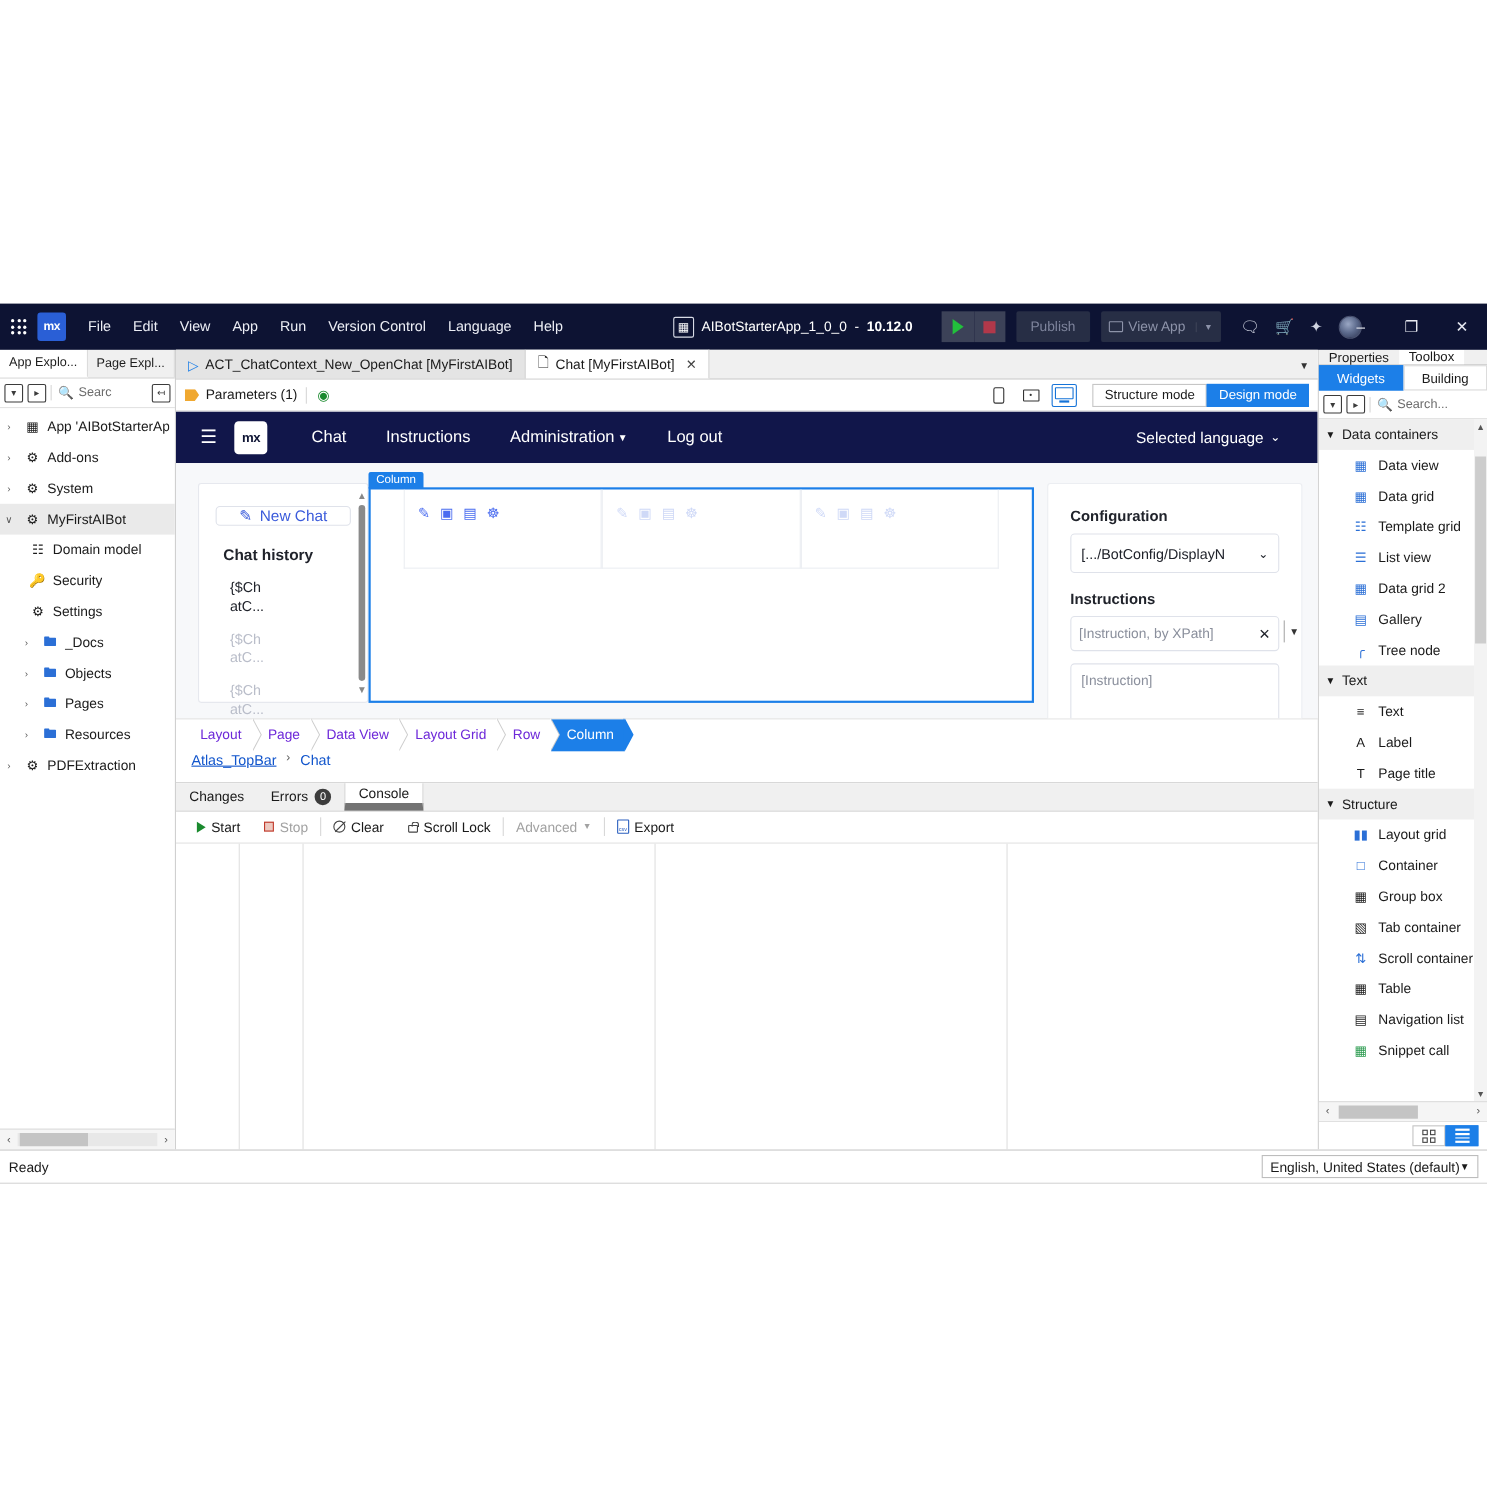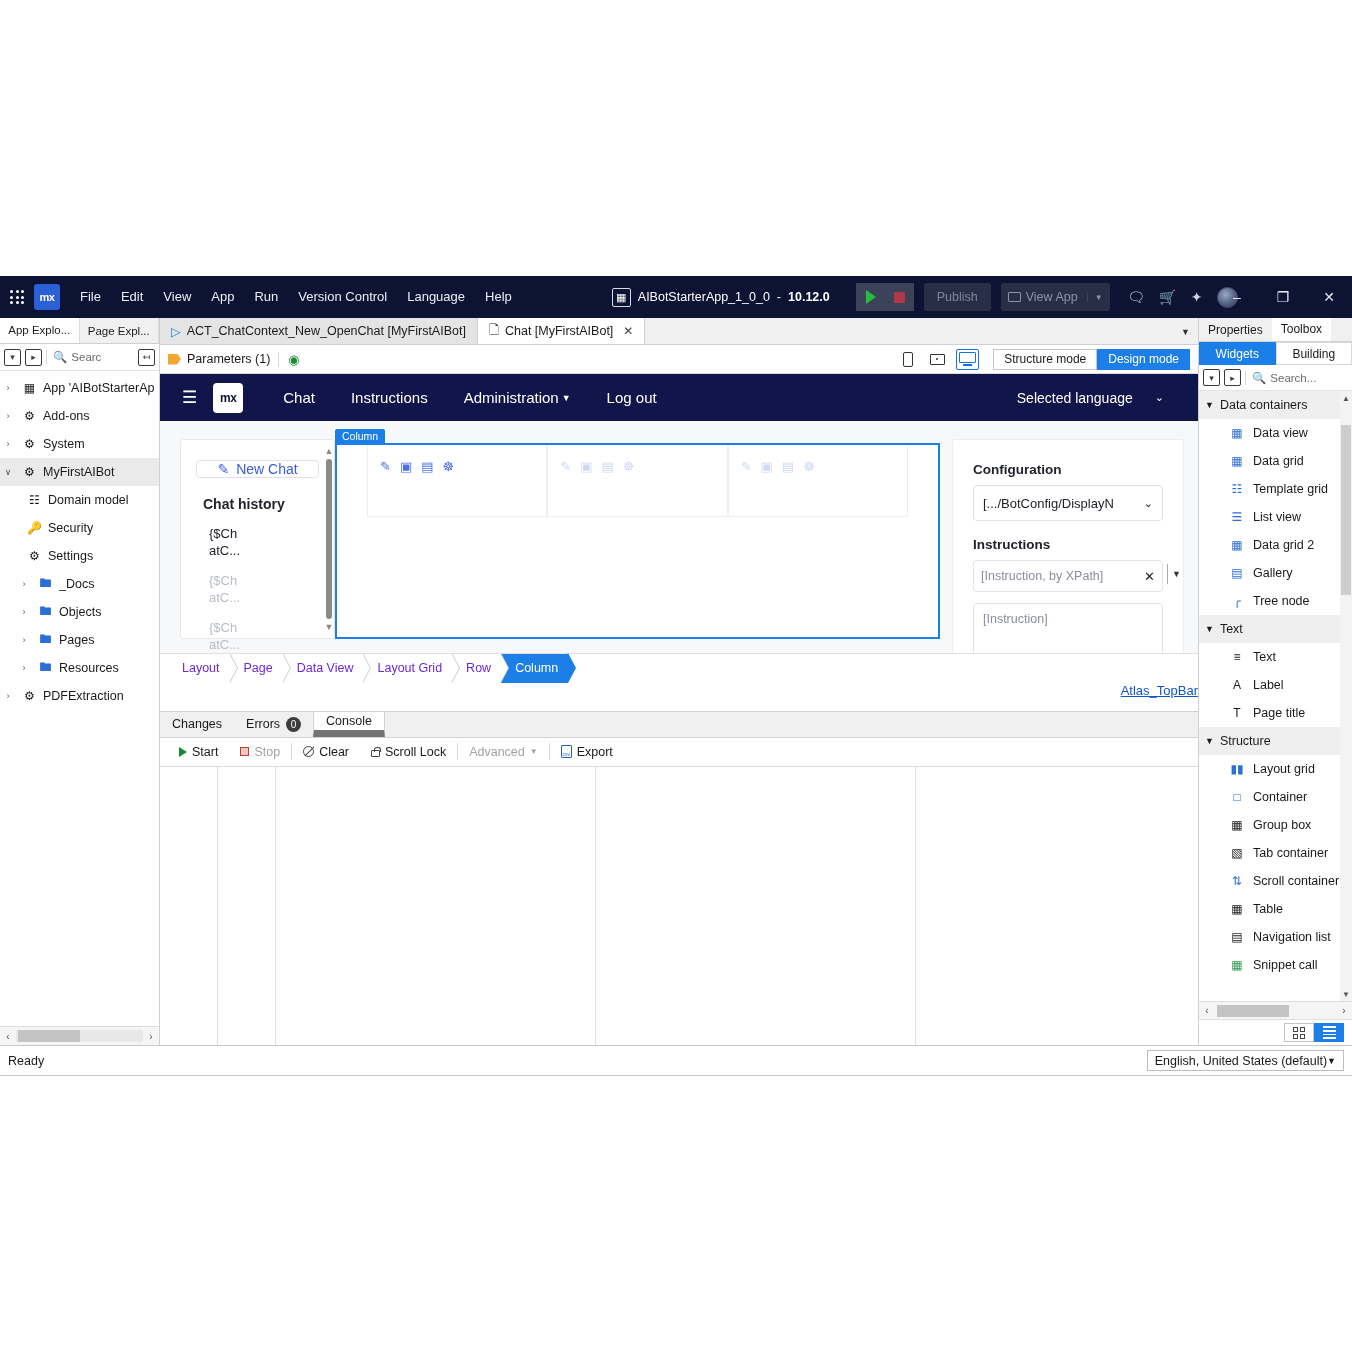--- a/index.html
+++ b/index.html
@@ -124,21 +124,21 @@
   
   .canvas { flex: 1; overflow: hidden; background: #fff; display: flex; flex-direction: column; min-height: 0; }
   .appnav {
     height: 47px; background: #11164a; display: flex; align-items: center;
     padding: 0 22px; color: #fff; flex: 0 0 47px;
   }
   .burger { font-size: 17px; margin-right: 16px; }
   .mxsq { width: 30px; height: 30px; background: #fff; border-radius: 4px; display: flex; align-items: center; justify-content: center;
           color: #0d1333; font-weight: bold; font-size: 12px; margin-right: 22px; letter-spacing: -0.5px; }
   .navlink { font-size: 15px; color: #fff; padding: 0 18px; display: flex; align-items: center; gap: 3px; }
-  .navright { margin-left: auto; font-size: 14px; display: flex; align-items: center; gap: 22px; padding-right: 12px; }
+  .navright { margin-left: auto; font-size: 14px; display: flex; align-items: center; gap: 6px; padding-right: 12px; }
   .page-area { flex: 1; background: #f7f8fa; position: relative; display: flex; min-height: 0; }
 
   .chatpanel {
     width: 155px; flex: 0 0 155px; background: #fff; margin: 18px 0 14px 20px;
     border: 1px solid #e6e8ee; border-radius: 3px; position: relative; display: flex; flex-direction: column;
   }
   .btn-newchat {
     margin: 20px 15px 0 15px; height: 34px; border: 1px solid #dfe2ea; border-radius: 4px; background: #fff;
     display: flex; align-items: center; justify-content: center; gap: 7px; color: #3b5bdb; font-size: 14px;
   }
@@ -193,21 +193,21 @@
     content: ''; position: absolute; right: -8px; top: 50%; transform: translateY(-50%);
     width: 0; height: 0; border-left: 8px solid #cdcdcd; border-top: 15px solid transparent; border-bottom: 15px solid transparent; z-index: 1;
   }
   .crumb::before {
     content: ''; position: absolute; right: -7px; top: 50%; transform: translateY(-50%);
     width: 0; height: 0; border-left: 8px solid #ffffff; border-top: 15px solid transparent; border-bottom: 15px solid transparent; z-index: 2;
   }
   .crumb.active { background: #1c7fe8; color: #fff; font-weight: normal; }
   .crumb.active::before { border-left-color: #1c7fe8; }
   .crumb.active::after { border-left-color: #1c7fe8; }
-  .path-row { height: 29px; display: flex; align-items: flex-end; gap: 9px; padding-left: 14px; font-size: 13px; border-bottom: 1px solid #d4d4d4; background: #fff; flex-direction: column; }
+  .path-row { height: 29px; display: flex; align-items: flex-start; gap: 9px; padding-left: 14px; font-size: 13px; border-bottom: 1px solid #d4d4d4; background: #fff; }
   .path-link { color: #1155cc; text-decoration: underline; }
   .path-sep { color: #555; font-size: 11px; }
   .path-cur { color: #1155cc; }
 
   
   .console-tabs { height: 26px; display: flex; align-items: stretch; background: #f0f0f0; border-bottom: 1px solid #d4d4d4; }
   .ctab { display: flex; align-items: center; gap: 6px; padding: 0 12px; font-size: 12.5px; color: #1a1a1a; }
   .ctab.active { background: #fff; border-left: 1px solid #d4d4d4; border-right: 1px solid #d4d4d4; border-bottom: 7px solid #737373; }
   .err-badge { background: #3d3d3d; color: #fff; border-radius: 50%; width: 15px; height: 15px;
                display: flex; align-items: center; justify-content: center; font-size: 10px; }
@@ -220,21 +220,21 @@
   .circ-sm { width: 11px; height: 11px; border: 1.3px solid #444; border-radius: 50%; position: relative; }
   .circ-sm::after { content:''; position:absolute; left:-1px; top:4px; width:13px; height:1.3px; background:#444; transform: rotate(-45deg); }
   .lock-sm { width: 9px; height: 7px; border: 1.3px solid #444; border-radius: 1px; margin-top: 3px; position: relative; }
   .lock-sm::before { content:''; position:absolute; left:2px; top:-4px; width:5px; height:4px; border:1.3px solid #444; border-bottom:none; border-radius: 3px 3px 0 0; }
   .csv-ic { width: 11px; height: 13px; border: 1.2px solid #2b5fbf; border-radius: 1px; font-size: 5px; color: #2b5fbf; display:flex;align-items:flex-end;justify-content:center; }
   .console-body { flex: 1; display: flex; background: #fff; }
   .ccol { border-right: 1px solid #e0e0e0; }
 
   
   .rightpane { width: 154px; flex: 0 0 154px; border-left: 1px solid #d0d0d0; display: flex; flex-direction: column; background: #fff; }
-  .rp-tabs { display: flex; height: 24px; background: #f0f0f0; border-bottom: 1px solid #d0d0d0; }
+  .rp-tabs { display: flex; height: 14px; background: #f0f0f0; border-bottom: 1px solid #d0d0d0; }
   .rp-tab { padding: 0 9px; font-size: 12px; display: flex; align-items: center; color: #1a1a1a; background: #f0f0f0; }
   .rp-tab.active { background: #fff; border-bottom: 1px solid #fff; }
   .rp-subtabs { display: flex; height: 23px; }
   .rp-sub { flex: 1; font-size: 12px; display: flex; align-items: center; justify-content: center;
             background: #fff; color: #1a1a1a; border: 1px solid #d9d9d9; white-space: nowrap; overflow: hidden; }
   .rp-sub.active { background: #1c7fe8; color: #fff; border-color: #1c7fe8; }
   .rp-toolbar { height: 26px; display: flex; align-items: center; gap: 4px; padding: 0 4px; border-bottom: 1px solid #e3e3e3; }
   .rp-search { display: flex; align-items: center; gap: 4px; flex: 1; font-size: 11.5px; color: #6b6b6b; border-left: 1px solid #d8d8d8; padding-left: 6px; }
   .wlist { flex: 1; overflow: hidden; position: relative; }
   .wgroup { height: 28px; display: flex; align-items: center; gap: 6px; background: #efefef; font-size: 12.5px; color: #1a1a1a; padding-left: 6px; }

